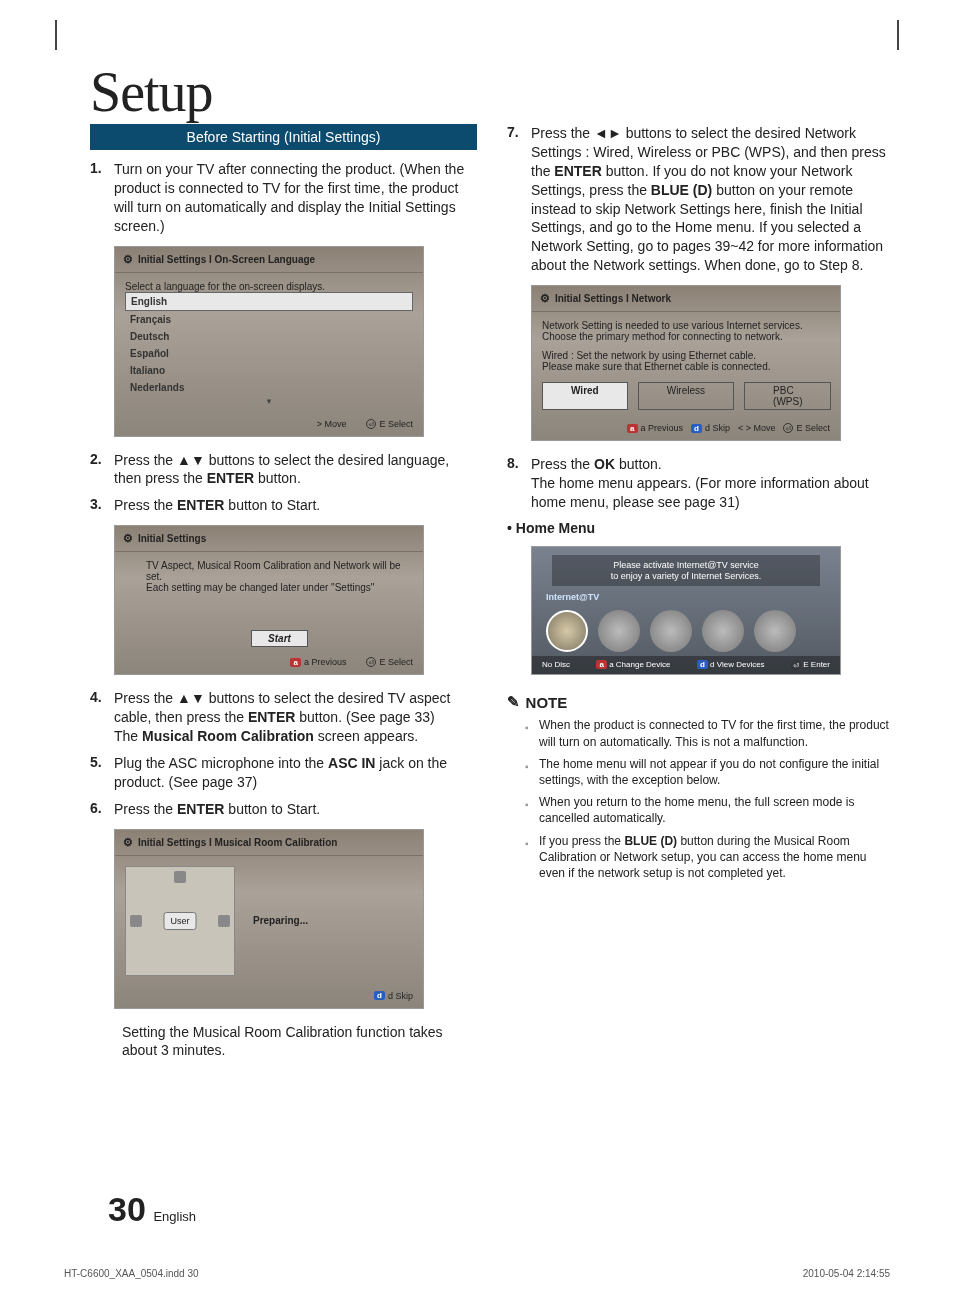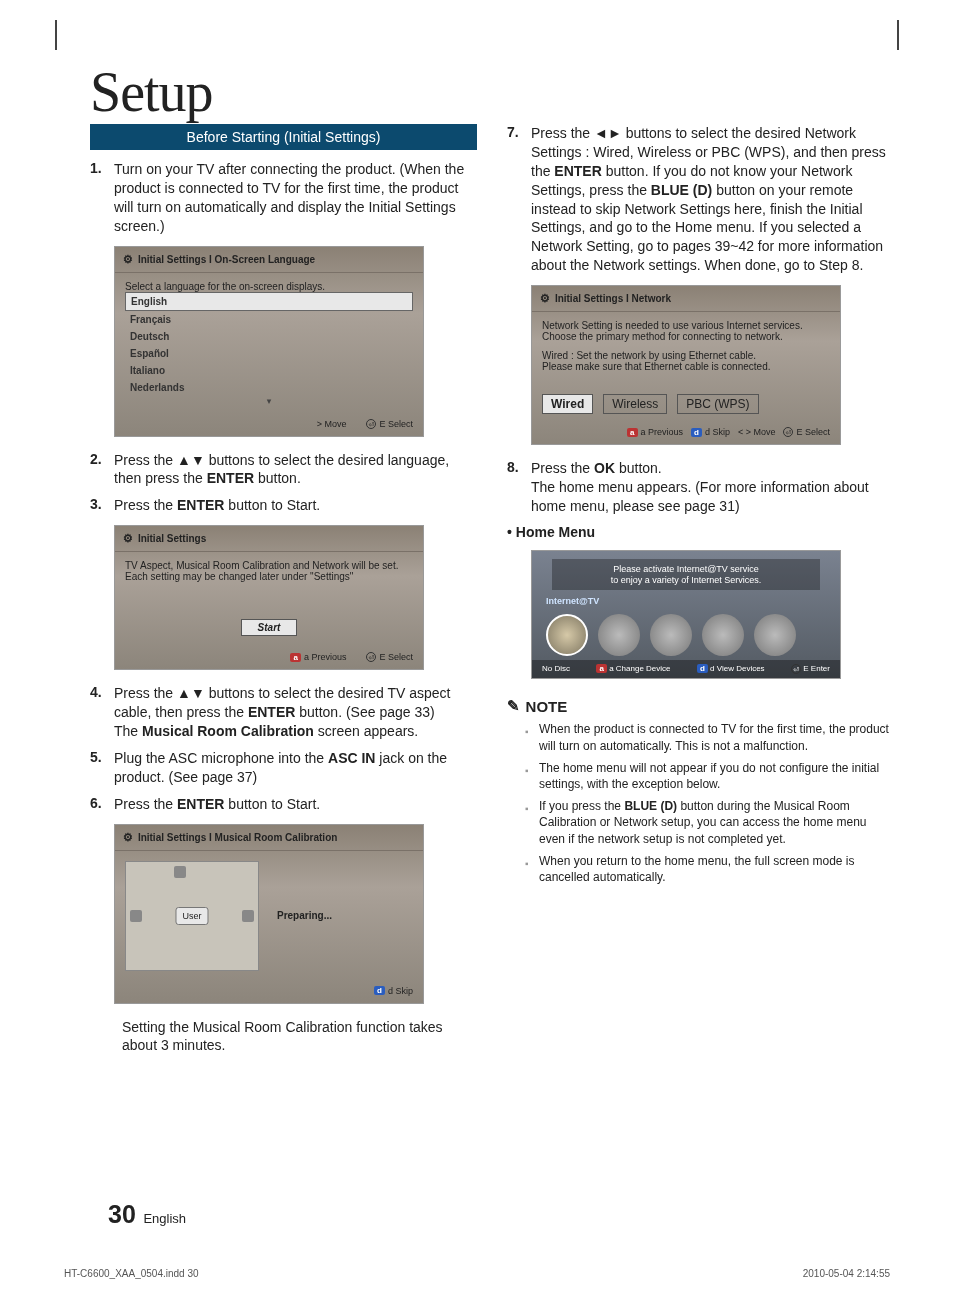--- a/index.html
+++ b/index.html
@@ -52,24 +52,24 @@
     font-weight:bold;
     font-size:10px;
   }
   .gear { font-size:11px; }
   .screen-body { padding:8px 10px; }
   .lang-item { padding:3px 5px; font-size:10px; font-weight:bold; color:#333;}
   .lang-selected { background:#e8e8e8; border:1px solid #666;}
   .screen-foot { text-align:right; padding:5px 10px 7px; font-size:9px; display:flex; justify-content:flex-end; gap:20px;}
   .btnbox { background:#e8e8e8; border:1px solid #555; padding:2px 16px; font-size:10px; font-weight:bold;}
   .net-buttons { display:flex; gap:10px; margin-top:10px; }
-  .net-btn { border:1px solid #555; padding:2px 8px; font-size:12px; color:#222; background:transparent;margin-top:12px;}
+  .net-btn { border:1px solid #555; padding:2px 28px; font-size:10px; color:#222; background:transparent;}
   .net-btn.sel { background:#e8e8e8; font-weight:bold;}
   .calib-area { display:flex; align-items:center; gap:18px; padding:10px;}
-  .room-box { width:134px; height:110px; background:#c8c4ba; border:1px solid #888; position:relative;}
+  .room-box { width:110px; height:110px; background:#c8c4ba; border:1px solid #888; position:relative;}
   .room-user { position:absolute; left:50%; top:50%; transform:translate(-50%,-50%); background:#e8e8e8; border:1px solid #777; padding:3px 6px; font-size:9px; border-radius:3px;}
   .room-speaker { position:absolute; width:12px; height:12px; background:#888; border-radius:2px;}
   .home-screen {
     margin: 10px 0 18px 24px;
     border:1px solid #999;
     background: linear-gradient(#7a8290, #535a62);
     width:310px;
     font-size:9px;
     color:#fff;
   }
@@ -77,21 +77,21 @@
   .hs-row { display:flex; align-items:center; gap:10px; padding:6px 14px 4px;}
   .hs-icon { width:42px; height:42px; border-radius:50%; background:radial-gradient(#bbb,#777); }
   .hs-icon.big { background:radial-gradient(#d6c9a8,#7d7560); border:2px solid #fff;}
   .hs-foot { background:rgba(0,0,0,0.35); display:flex; justify-content:space-between; padding:4px 10px; font-size:8px;}
   .note-head { display:flex; align-items:center; gap:6px; font-weight:bold; font-size:15px; margin-top:6px;}
   .note-list { list-style:none; padding-left:18px; margin-top:6px;}
   .note-list li { position:relative; padding-left:14px; font-size:12px; line-height:1.35; margin-bottom:6px;}
   .note-list li::before { content:"▪"; position:absolute; left:0; color:#999; font-size:10px; top:4px;}
   .bullet-heading { font-size:14px; margin:8px 0;}
   .page-footer { position:absolute; bottom:78px; left:108px; font-size:13px;}
-  .page-footer .pg { font-weight:bold; font-size:25px; margin-right:4px;}
+  .page-footer .pg { font-weight:bold; font-size:34px; margin-right:4px;}
   .meta-left { position:absolute; bottom:28px; left:64px; font-size:10px; color:#555;}
   .meta-right { position:absolute; bottom:28px; right:64px; font-size:10px; color:#555;}
   .aftertext { margin-left:32px; font-size:14px; line-height:1.35; margin-bottom:10px;}
   .foot-tag { display:inline-flex; align-items:center; gap:3px;}
   .tag-box { display:inline-block; background:#b33; color:#fff; font-size:8px; padding:0 3px; border-radius:2px; font-weight:bold;}
   .tag-box.b { background:#2a5dbf;}
   .enter-icon { display:inline-block; border:1px solid #333; border-radius:50%; width:10px; height:10px; font-size:7px; line-height:9px; text-align:center; vertical-align:middle;}
 </style>
 </head>
 <body>
@@ -146,21 +146,21 @@
       <span class="num">3.</span>
       <span class="body"><span>Press the </span><span class="bold">ENTER</span><span> button to Start.</span></span>
     </li>
   </ol>
 
   <div class="screen">
     <div class="screen-head">
       <span class="gear">⚙</span>
       <span>Initial Settings</span>
     </div>
-    <div class="screen-body" style="min-height:95px;">
+    <div class="screen-body" style="min-height:95px;margin-left:21px;">
       <div>TV Aspect, Musical Room Calibration and Network will be set.</div>
       <div>Each setting may be changed later under "Settings"</div>
       <div style="text-align:center;margin-top:40px;font-style:italic;">
         <span class="btnbox">Start</span>
       </div>
     </div>
     <div class="screen-foot">
       <span class="foot-tag">
             <span class="tag-box">a</span> 
             <span>a Previous</span>
@@ -292,22 +292,22 @@
     </div>
   </div>
 
   <div class="note-head">
     <span>✎</span>
     <span>NOTE</span>
   </div>
   <ul class="note-list">
     <li>When the product is connected to TV for the first time, the product will turn on automatically. This is not a malfunction.</li>
     <li>The home menu will not appear if you do not configure the initial settings, with the exception below.</li>
+    <li>When you return to the home menu, the full screen mode is cancelled automatically.</li>
     <li><span>If you press the </span><span class="bold">BLUE (D)</span><span> button during the Musical Room Calibration or Network setup, you can access the home menu even if the network setup is not completed yet.</span></li>
-    <li>When you return to the home menu, the full screen mode is cancelled automatically.</li>
   </ul>
 </div>
 </div>
 
 <div class="page-footer">
   <span class="pg">30</span>
   <span>English</span>
 </div>
 <div class="meta-left">HT-C6600_XAA_0504.indd   30</div>
 <div class="meta-right">2010-05-04   2:14:55</div>

